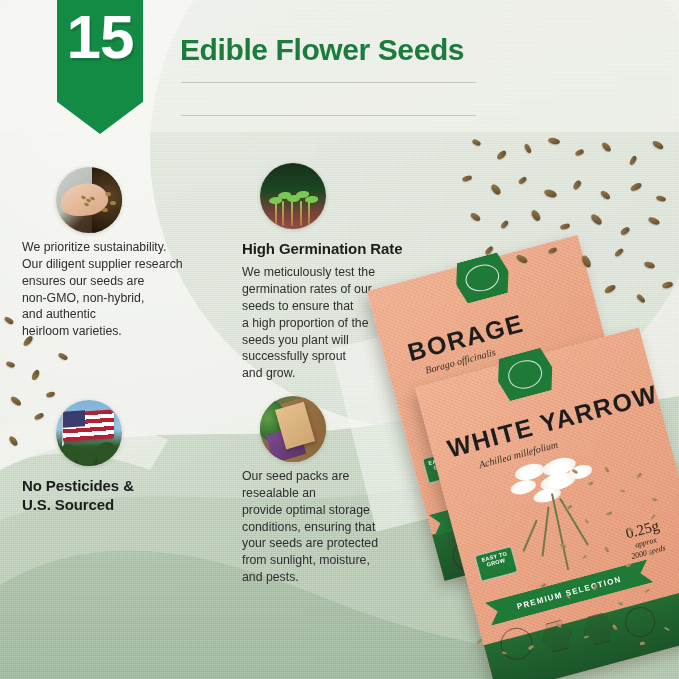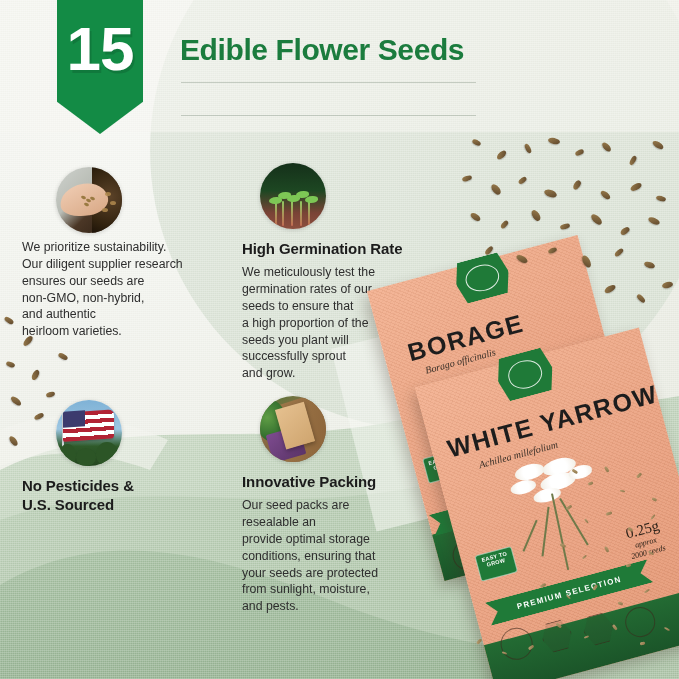--- a/index.html
+++ b/index.html
@@ -33,21 +33,21 @@
   }
   .bg-svg { position:absolute; inset:0; }
 
   
   .ribbon {
     position:absolute; left:57px; top:0; width:86px; height:134px;
     background:#138b45;
     clip-path:polygon(0 0, 100% 0, 100% 76%, 50% 100%, 0 76%);
     box-shadow:0 2px 5px rgba(0,0,0,.10);
     display:flex; flex-direction:column; align-items:center;
-    padding-top:16px;
+    padding-top:4px;
   }
   .ribbon-num {
     font-size:62px; font-weight:bold; color:#ffffff; line-height:1;
     letter-spacing:-1px;
     text-shadow:2px 3px 0 rgba(0,0,0,.13);
     margin-top:2px;
   }
   .ribbon-sub {
     font-size:10.5px; font-weight:bold; color:#ffffff;
     text-align:center; line-height:1.22; margin-top:9px;
@@ -387,21 +387,20 @@
 
   <div class="feature f4">
     <div class="f-icon">
       <div class="art art-pack">
         <div class="board"></div>
         <div class="foliage"></div>
         <div class="pk2"></div>
         <div class="pk1"></div>
       </div>
     </div>
-    <div class="f-head" style="white-space:pre-line">Innovative Packing</div>
     <div class="f-body">Our seed packs are
 resealable an
 provide optimal storage
 conditions, ensuring that
 your seeds are protected
 from sunlight, moisture,
 and pests.</div>
   </div>
 
   <div class="packet" style="left:402px; top:258px; width:218px; height:300px; transform:rotate(-15deg); transform-origin:50% 50%;">

